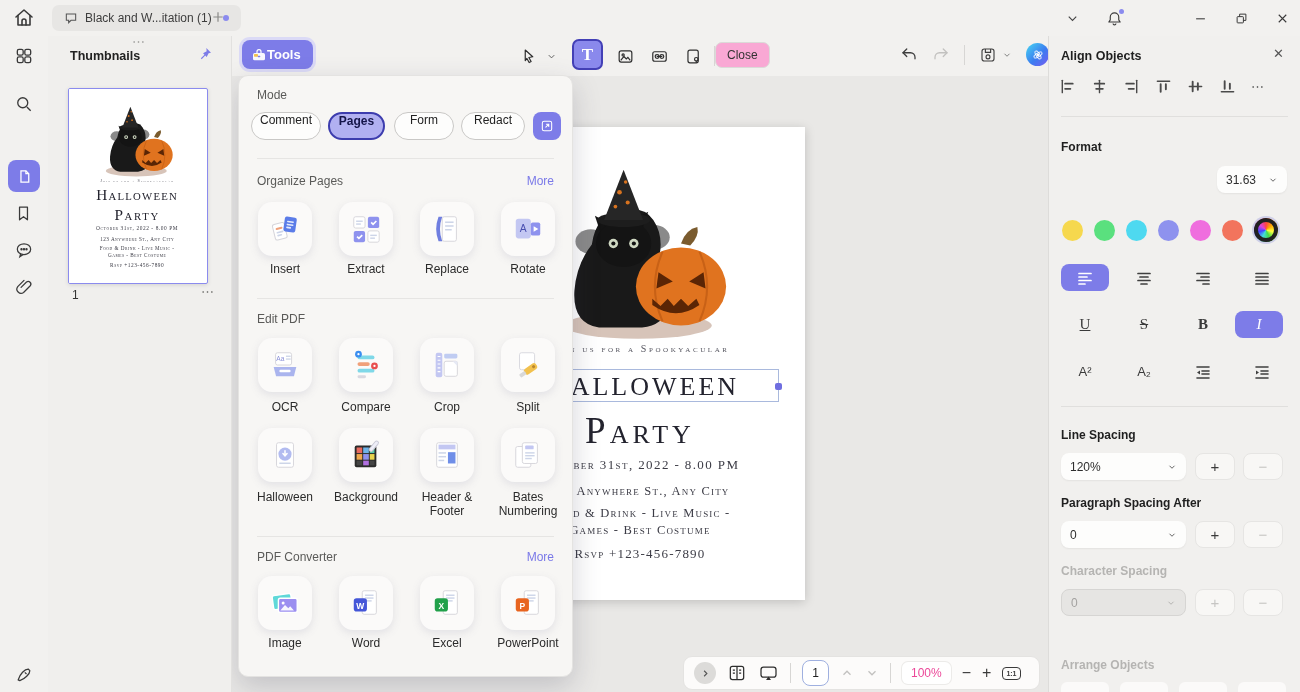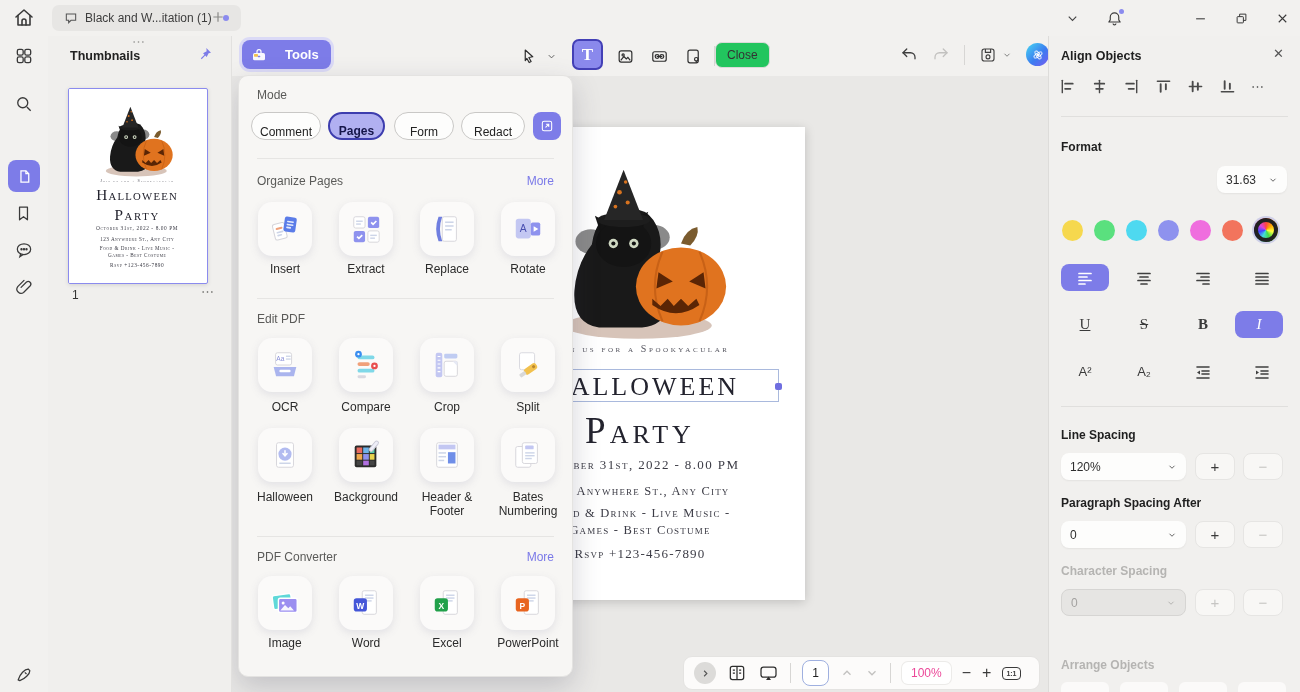--- a/index.html
+++ b/index.html
@@ -27,34 +27,34 @@
   .thumbs-handle { position:absolute; top:-2px; left:50%; transform:translateX(-50%); color:#9a9a98; font-size:13px; letter-spacing:2px; }
   .thumbs-title { position:absolute; left:22px; top:13px; font-size:12.5px; font-weight:700; color:#222; }
   .pin { position:absolute; right:18px; top:10px; }
   .thumb-card { position:absolute; left:20px; top:52px; width:140px; height:196px; background:#fff; border:1.5px solid #8b8bee; border-radius:2px; overflow:hidden; box-shadow:0 1px 4px rgba(0,0,0,.12); }
   .thumb-scale { transform:scale(0.413); transform-origin:top left; }
   .thumb-num { position:absolute; left:24px; top:252px; font-size:12px; color:#333; }
   .thumb-more { position:absolute; right:16px; top:248px; color:#6a6a68; font-size:13px; letter-spacing:1px; }
 
   
   #topstrip { position:absolute; left:232px; top:36px; width:816px; height:40px; background:#f2f1ef; z-index:20; }
-  .tools-btn { position:absolute; left:10px; top:4px; height:29px; padding:0 12px 0 9px; background:#7d7ce8; border-radius:8px; color:#fff; font-size:13px; font-weight:700; display:flex; align-items:center; gap:18px; box-shadow:0 0 0 3px #dbdaf6; }
+  .tools-btn { position:absolute; left:10px; top:4px; height:29px; padding:0 12px 0 9px; background:#7d7ce8; border-radius:8px; color:#fff; font-size:13px; font-weight:700; display:flex; align-items:center; gap:0; box-shadow:0 0 0 3px #dbdaf6; }
   .ct { position:absolute; top:7px; display:flex; align-items:center; }
   .tool-ic { width:26px; height:26px; display:flex; align-items:center; justify-content:center; border-radius:6px; }
   .tool-t { position:absolute; left:340px; top:3px; width:31px; height:31px; background:#8a89ec; border:2px solid #4340b6; border-radius:7px; color:#fff; display:flex; align-items:center; justify-content:center; font-family:"Liberation Serif",serif; font-size:17px; font-weight:700; }
   .vdiv { width:1px; height:20px; background:#d7d6d4; }
-  .close-btn { position:absolute; left:483px; top:6px; height:26px; padding:0 11px; background:#22c55e; border:1px solid #dbdad8; border-radius:7px; font-size:12px; color:#333; display:flex; align-items:center; }
+  .close-btn { position:absolute; left:483px; top:6px; height:26px; padding:0 11px; background:#f9a8d4; border:1px solid #dbdad8; border-radius:7px; font-size:12px; color:#333; display:flex; align-items:center; }
   .ai-btn { width:23px; height:23px; border-radius:50%; background:linear-gradient(135deg,#46d8f2,#3b7cf0 55%,#7a5bf0); display:flex; align-items:center; justify-content:center; }
 
   
   #toolspanel { position:absolute; left:238px; top:75px; width:335px; height:602px; background:#f7f6f4; border:1px solid #e4e3e1; border-radius:10px; box-shadow:0 10px 28px rgba(60,60,80,.22); z-index:30; }
   .sec-label { position:absolute; left:18px; font-size:12px; color:#5a5a58; }
   .more-link { position:absolute; right:18px; font-size:12px; color:#7a79e8; cursor:pointer; }
   .hdiv { position:absolute; left:18px; right:18px; height:1px; background:#e6e5e3; }
-  .mode-btn { position:absolute; top:36px; height:28px; border-radius:15px; background:#fdfdfc; border:1px solid #c9c8c6; font-size:12px; color:#222; display:flex; align-items:flex-end; justify-content:center; }
+  .mode-btn { position:absolute; top:36px; height:28px; border-radius:15px; background:#fdfdfc; border:1px solid #c9c8c6; font-size:12px; color:#222; display:flex; align-items:flex-start; justify-content:center; }
   .mode-sel { background:#b1b0f1; border:2.5px solid #3d3dae; color:#15154a; font-weight:700; }
   .ext-btn { position:absolute; left:294px; top:36px; width:28px; height:28px; background:#7d7ce8; border-radius:8px; display:flex; align-items:center; justify-content:center; }
   .gcard { position:absolute; width:54px; height:54px; background:#fbfaf9; border-radius:14px; box-shadow:0 3px 8px rgba(120,120,150,.16); display:flex; align-items:center; justify-content:center; }
   .glabel { position:absolute; width:80px; text-align:center; font-size:12px; color:#2b2b2b; line-height:14px; }
   .c1 { left:19px; } .c2 { left:100px; } .c3 { left:181px; } .c4 { left:262px; }
   .l1 { left:6px; } .l2 { left:87px; } .l3 { left:168px; } .l4 { left:249px; }
 
   
   #page { position:absolute; left:475px; top:127px; z-index:5; box-shadow:0 2px 10px rgba(0,0,0,.18); }
   .invite { width:330px; height:473px; background:#fff; position:relative; font-family:"Liberation Serif","DejaVu Serif",serif; color:#3b3b45; }

